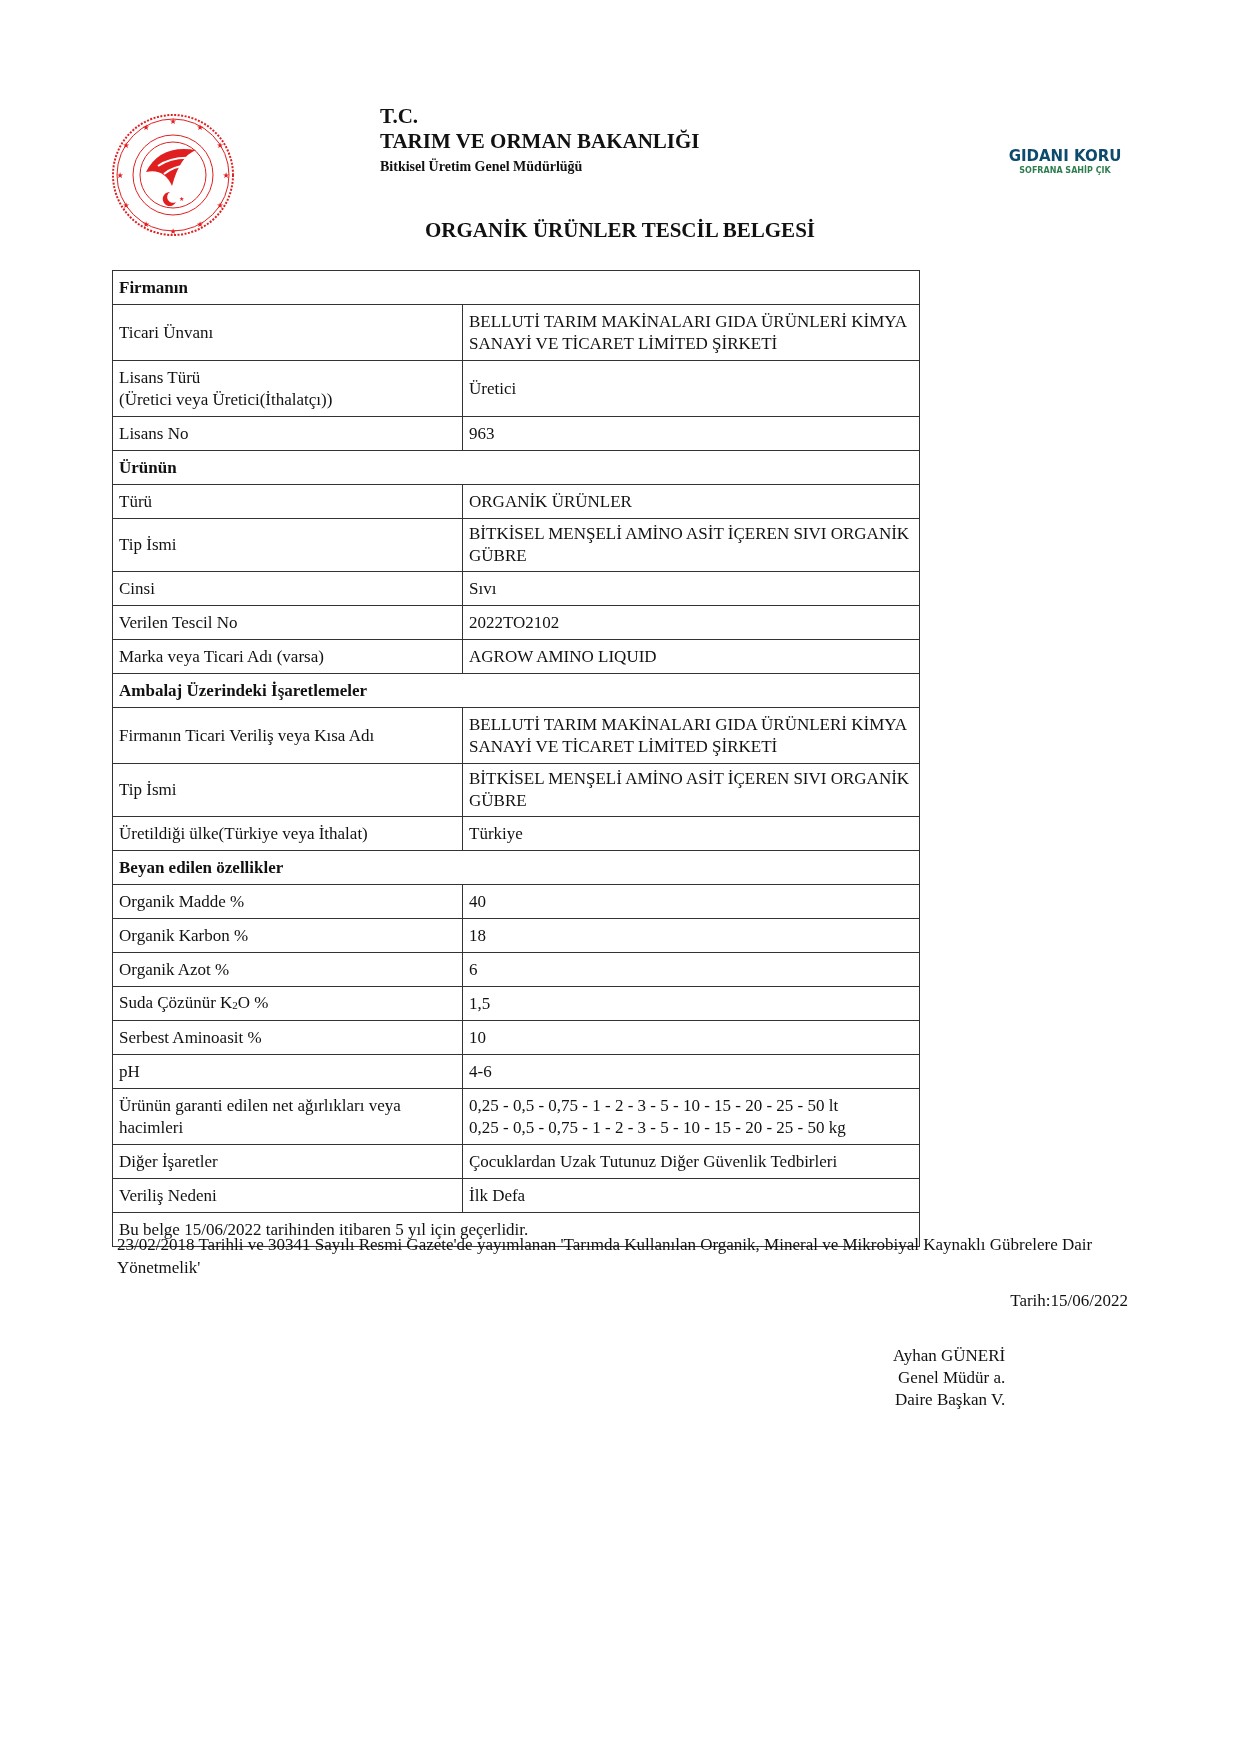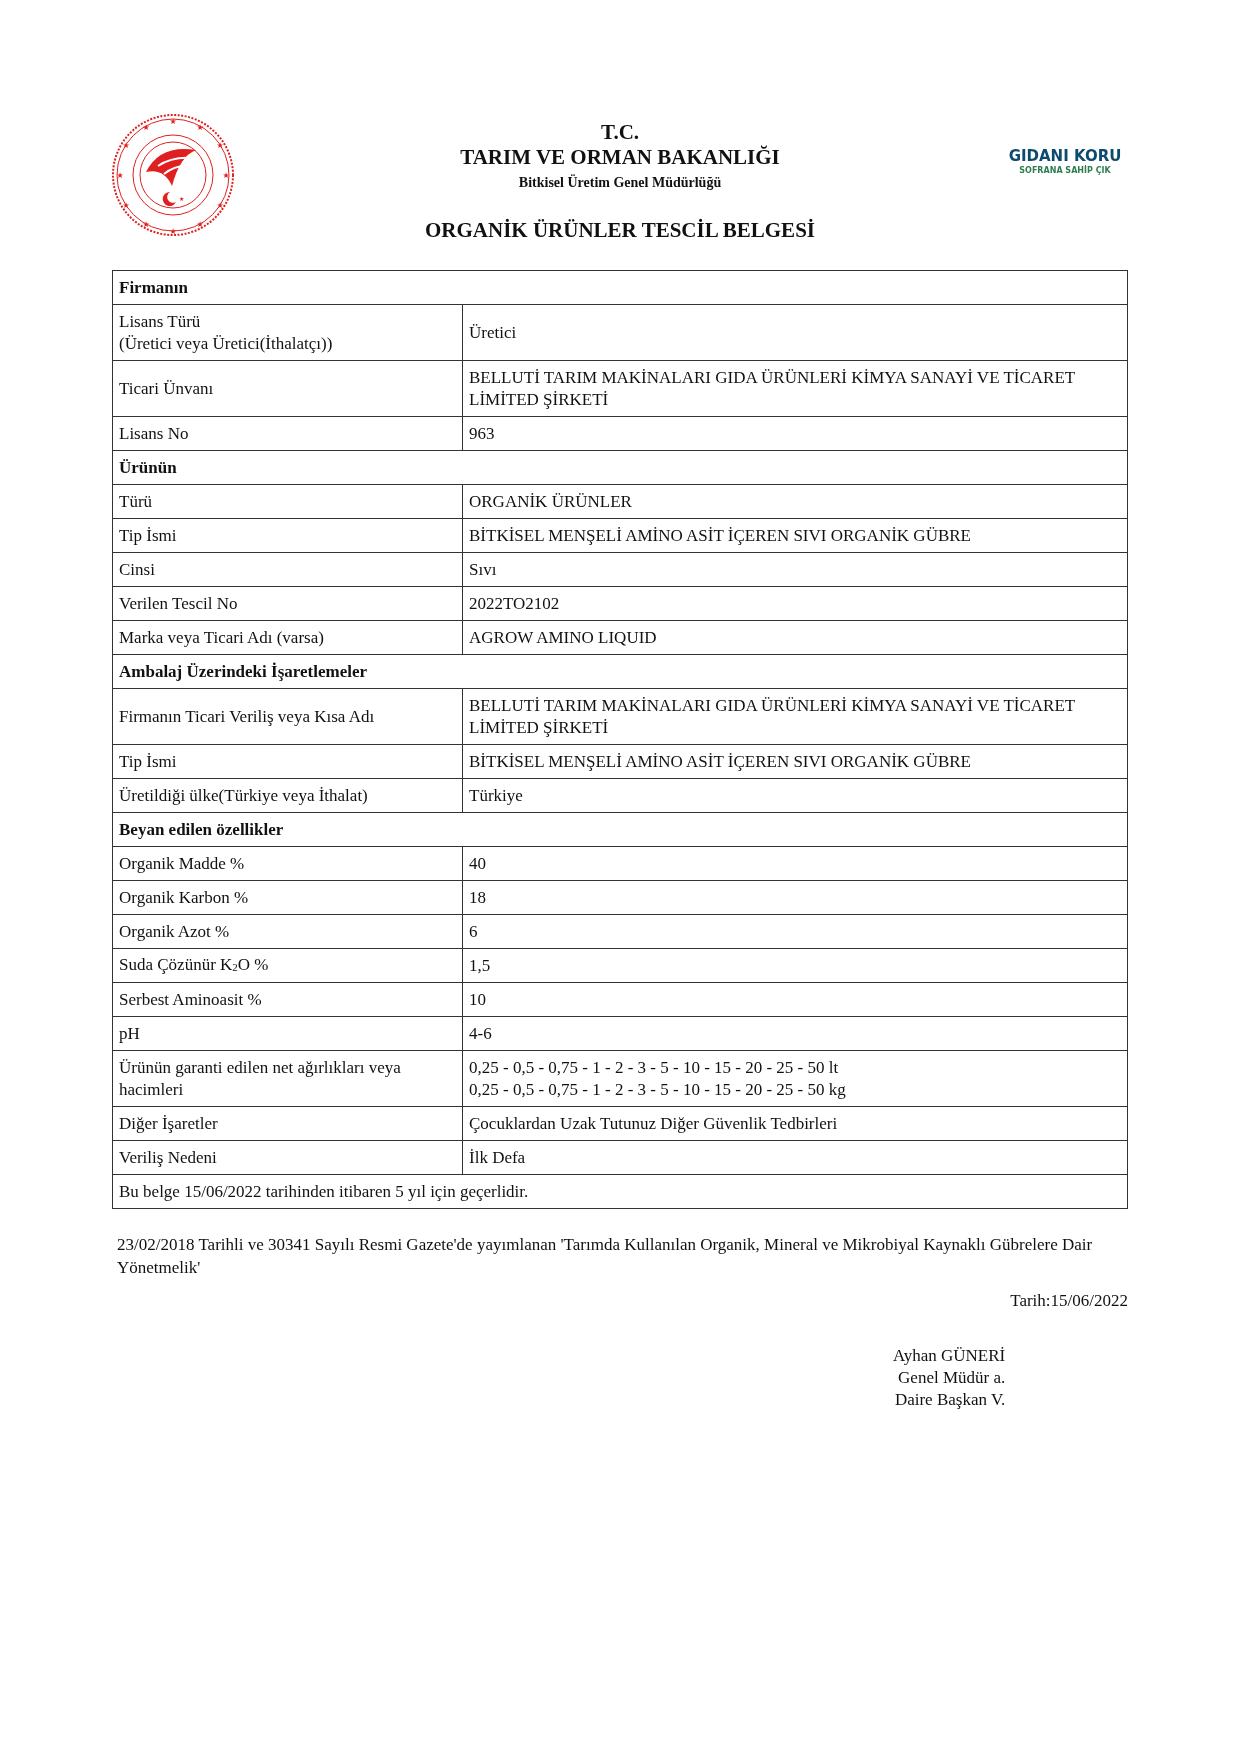--- a/index.html
+++ b/index.html
@@ -1,31 +1,31 @@
 <!DOCTYPE html>
 <html><head>
 <meta charset="utf-8">
 <style>
   html, body { margin: 0; padding: 0; background: #ffffff; }
   body {
     width: 1240px; height: 1755px; position: relative; overflow: hidden;
     font-family: "Liberation Serif", "DejaVu Serif", serif; color: #111;
   }
   .seal { position: absolute; left: 110px; top: 112px; width: 126px; height: 126px; }
-  .header { position: absolute; left: 380px; top: 120px; width: 480px; text-align: center; }
+  .header { position: absolute; left: 380px; top: 104px; width: 480px; }
   .header .l1 { font-size: 21px; font-weight: bold; line-height: 25px; }
   .header .l2 { font-size: 21px; font-weight: bold; line-height: 25px; }
   .header .l3 { font-size: 14px; font-weight: bold; line-height: 25px; }
   .doc-title { position: absolute; left: 300px; top: 218px; width: 640px; text-align: center; font-size: 21px; font-weight: bold; }
   .brand { position: absolute; left: 1000px; top: 148px; width: 130px; text-align: center; font-family: "DejaVu Sans", sans-serif; }
   .brand .b1 { font-size: 15px; font-weight: bold; color: #0c4a6e; letter-spacing: 0px; line-height: 17px; }
   .brand .b2 { font-size: 8px; font-weight: bold; color: #2e7d4f; line-height: 11px; }
 
   table.cert {
-    position: absolute; left: 112px; top: 270px; width: 1016px;
+    position: absolute; left: 112px; top: 270px; width: 808px;
     border-collapse: collapse; font-size: 17px;
   }
   table.cert td {
     border: 1.5px solid #333; padding: 4px 6px; vertical-align: middle; line-height: 22px;
   }
   table.cert td.lbl { width: 337px; }
   table.cert tr.section td { font-weight: bold; height: 25px; }
   table.cert tr.r1 td { height: 25px; }
   table.cert tr.r2 td { height: 47px; }
   .note { position: absolute; left: 117px; top: 1233px; width: 1000px; font-size: 17px; line-height: 23px; }
@@ -76,26 +76,26 @@
 </div>
 
 <div class="doc-title">ORGANİK ÜRÜNLER TESCİL BELGESİ</div>
 
 <table class="cert">
   <tbody>
     <tr class="section">
         <td colspan="2">Firmanın</td>
       </tr>
     <tr class="r2">
+      <td class="lbl">Ticari Ünvanı</td>
+      <td>BELLUTİ TARIM MAKİNALARI GIDA ÜRÜNLERİ KİMYA SANAYİ VE TİCARET LİMİTED ŞİRKETİ</td>
+    </tr>
+    <tr class="r2">
       <td class="lbl"><span>Lisans Türü</span><br><span>(Üretici veya Üretici(İthalatçı))</span></td>
       <td>Üretici</td>
-    </tr>
-    <tr class="r2">
-      <td class="lbl">Ticari Ünvanı</td>
-      <td>BELLUTİ TARIM MAKİNALARI GIDA ÜRÜNLERİ KİMYA SANAYİ VE TİCARET LİMİTED ŞİRKETİ</td>
     </tr>
     <tr class="r1">
       <td class="lbl">Lisans No</td>
       <td>963</td>
     </tr>
 
     <tr class="section">
         <td colspan="2">Ürünün</td>
       </tr>
     <tr class="r1">

